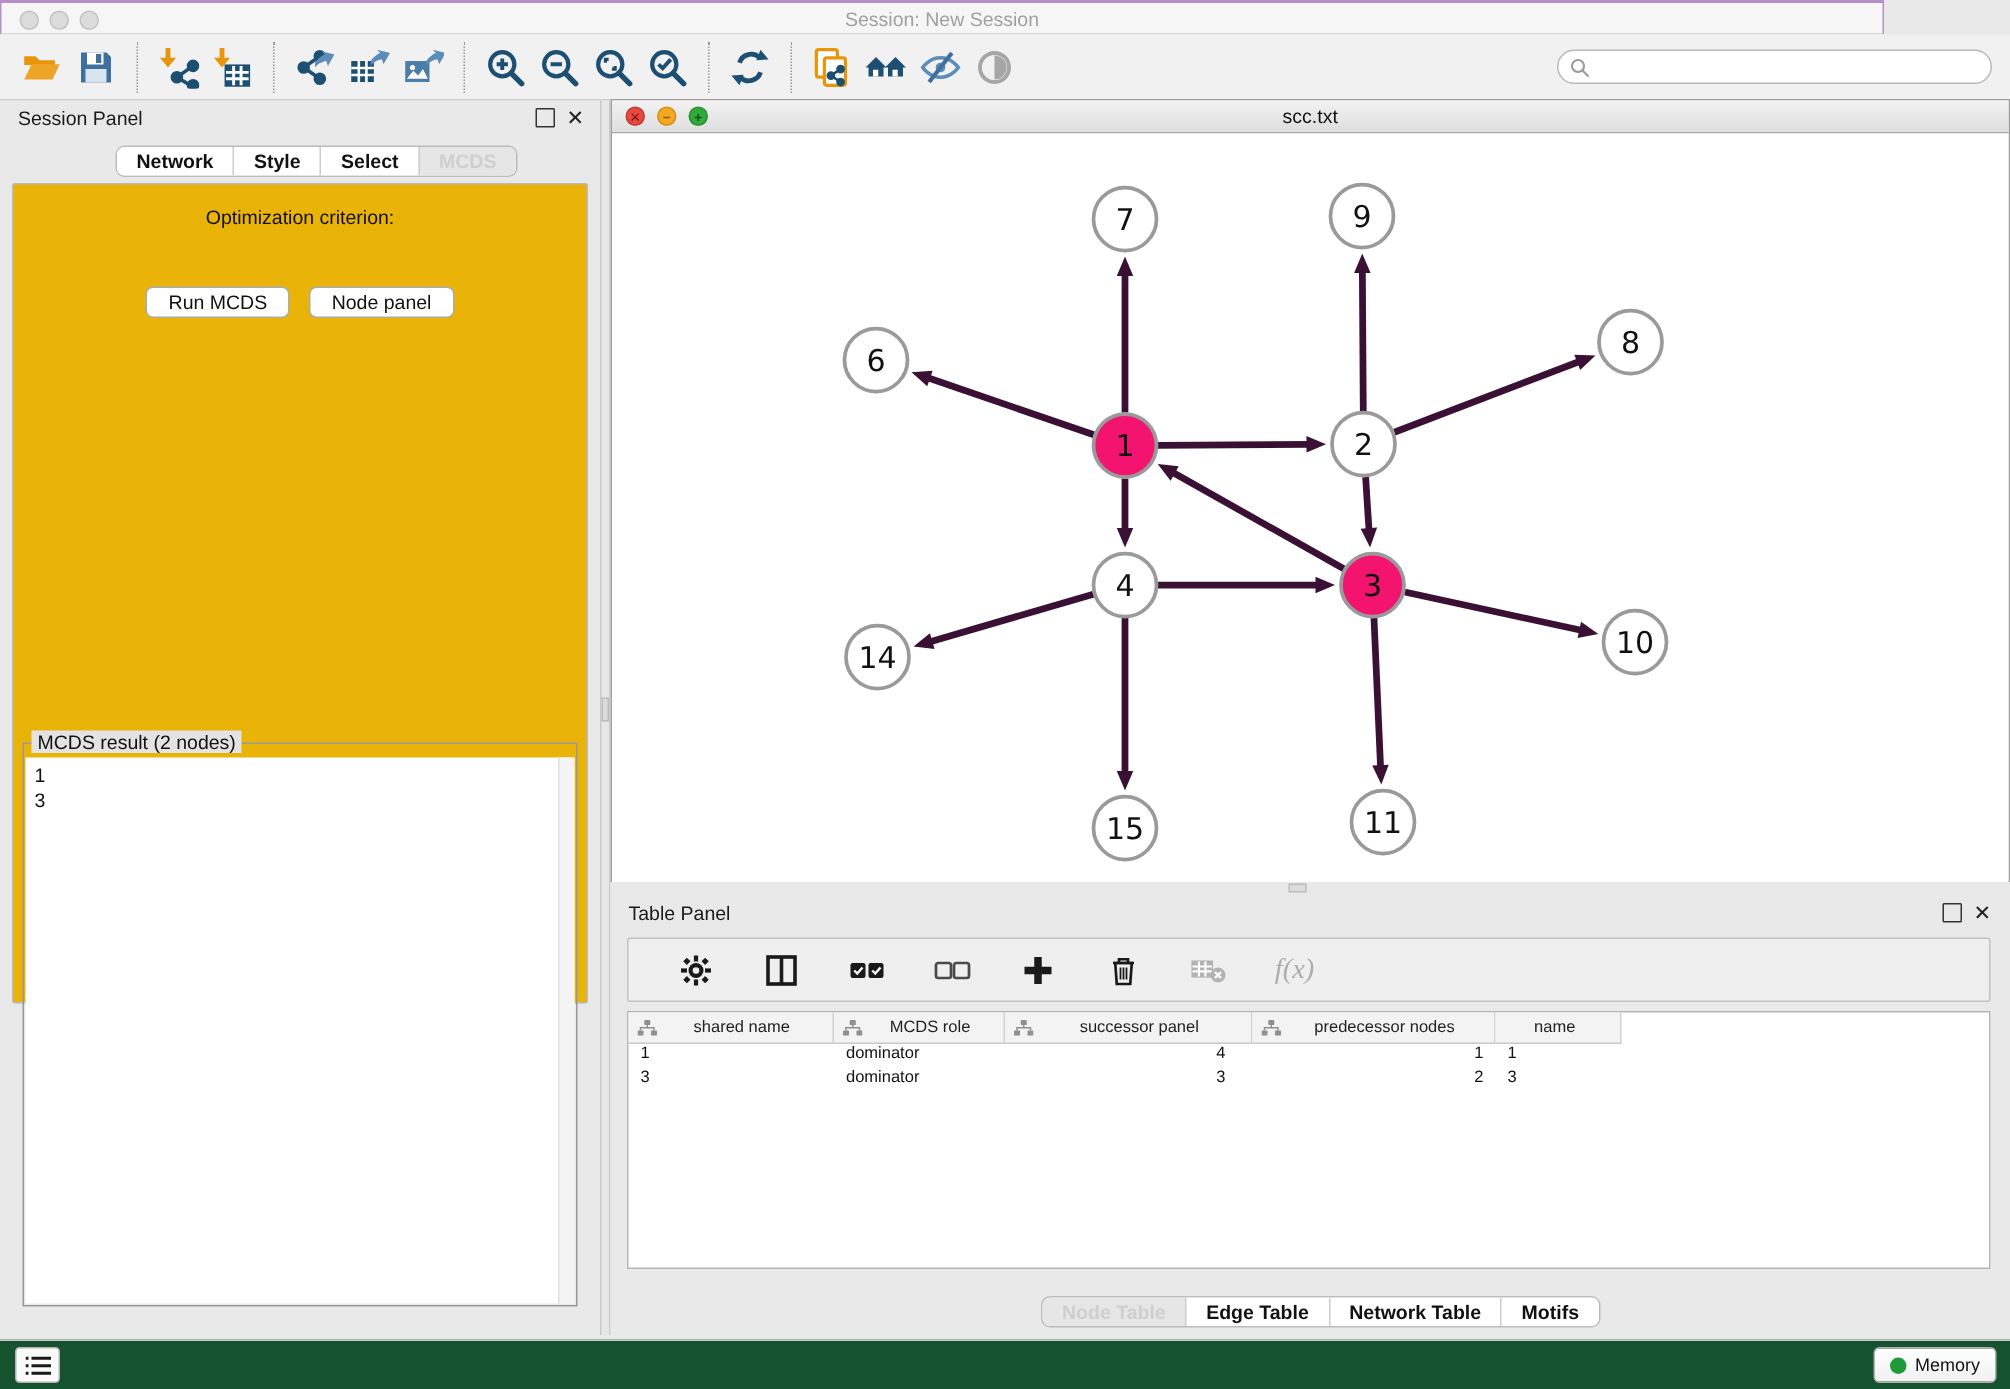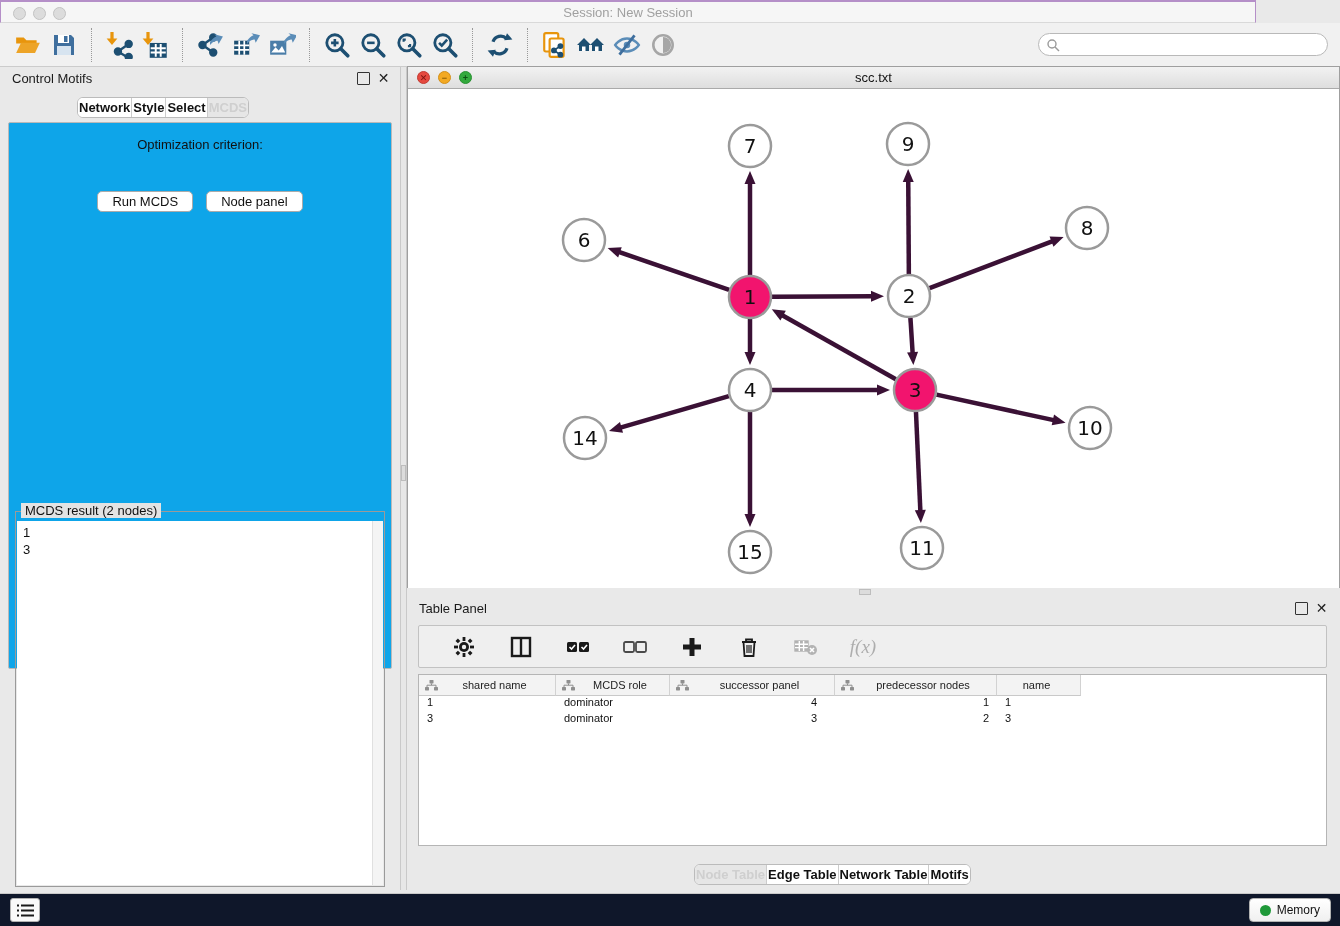--- a/index.html
+++ b/index.html
@@ -26,37 +26,37 @@
   .searchbox input { border:none; outline:none; flex:1; height:19px; font-size:12px; background:transparent; margin-left:4px; }
 
   
   .control-panel { position:absolute; left:0; top:67px; width:400px; height:823px; background:#e9e9e9; }
   .panel-titlerow { position:relative; height:24px; }
   .panel-titlerow .ptitle { position:absolute; left:12px; top:4px; font-size:13px; color:#1a1a1a; }
   .wicon { position:absolute; top:5px; width:13px; height:13px; font-size:12px; line-height:13px; text-align:center; color:#222; }
   .float-icon { border:1.5px solid #333; border-radius:1px; }
   .close-icon { font-weight:bold; font-size:14px; }
   .seg-tabs { position:absolute; display:flex; border:1px solid #bbb; border-radius:6px; overflow:hidden; background:#fff; height:21px; }
-  .seg { padding:0 1px; font-size:13px; font-weight:600; line-height:19px; color:#111; background:#fff; border-left:1px solid #ccc; }
+  .seg { padding:0 13px; font-size:13px; font-weight:600; line-height:19px; color:#111; background:#fff; border-left:1px solid #ccc; }
   .seg:first-child { border-left:none; }
   .seg.active { background:#e6e6e6; color:#cfcfcf; }
   .cp-tabs { left:77px; top:30px; }
   .cp-content { position:absolute; left:8px; top:55px; width:384px; height:547px;
-    background:#0ea5e9; border:1px solid #b9b9b9; border-radius:2px; }
+    background:#eab308; border:1px solid #b9b9b9; border-radius:2px; }
   .opt-label { margin-top:14px; text-align:center; font-size:13px; color:#111; }
   .combo { position:absolute; left:36px; top:34px; width:310px; height:23px; background:#fff;
     border:1px solid #b5b5b5; border-radius:5px; font-size:13px; line-height:21px; padding-left:11px; color:#111; }
   .combo .stepper { position:absolute; right:8px; top:3px; display:flex; flex-direction:column; gap:2px; }
   .combo .stepper i { width:0; height:0; border-left:4px solid transparent; border-right:4px solid transparent; display:block; }
   .combo .stepper .up { border-bottom:5px solid #5a5a5a; }
   .combo .stepper .dn { border-top:5px solid #5a5a5a; }
   .cp-buttons { position:absolute; left:0; top:68px; width:100%; display:flex; justify-content:center; gap:13px; }
   .btn { height:21px; background:#fff; border:1px solid #ababab; border-radius:5px; font-size:13px;
     padding:0 14px; color:#111; line-height:19px; }
-  .groupbox { position:absolute; left:6px; top:372px; width:370px; height:376px; border:1px solid #9a9a9a;margin-top:16px; }
+  .groupbox { position:absolute; left:6px; top:372px; width:370px; height:376px; border:1px solid #9a9a9a; }
   .groupbox .legend { position:absolute; top:-9px; left:5px; background:#e3e3e3; padding:0 4px; font-size:13px; color:#111; }
   .groupbox .gb-inner { position:absolute; left:1px; right:1px; top:9px; bottom:1px; background:#fff; }
   .result-lines { padding:3px 6px; font-size:13px; line-height:17px; color:#111; }
   .gb-scroll { position:absolute; top:9px; right:1px; bottom:1px; width:11px; background:#f4f4f4; border-left:1px solid #e0e0e0; }
 
   
   .v-splitter { position:absolute; left:400px; top:67px; width:7px; height:823px; background:#e7e7e7;
     border-left:1px solid #c9c9c9; border-right:1px solid #c9c9c9; }
   .v-splitter .handle { position:absolute; left:0px; top:398px; width:5px; height:16px; background:#dcdcdc; border:1px solid #bdbdbd; }
   .h-splitter { position:absolute; left:407px; top:588px; width:933px; height:8px; background:#e9e9e9; }
@@ -89,21 +89,21 @@
   .tbl-row { display:flex; height:16px; font-size:11px; color:#111; }
   .td { overflow:hidden; white-space:nowrap; }
   .c0 { width:137px; } .c1 { width:114px; } .c2 { width:165px; } .c3 { width:162px; } .c4 { width:84px; }
   .td.c0,.td.c1,.td.c4 { text-align:left; padding-left:8px; }
   .td.c2 { text-align:right; padding-right:18px; }
   .td.c3 { text-align:right; padding-right:8px; }
   .tp-tabs { left:287px; top:268px; }
   .tp-title { position:absolute; left:12px; top:5px; font-size:13px; color:#1a1a1a; }
 
   
-  .statusbar { position:absolute; left:0; bottom:0; width:1340px; height:33px; background:#0f172a; border-top:1px solid #c9c9c9; }
+  .statusbar { position:absolute; left:0; bottom:0; width:1340px; height:33px; background:#14532d; border-top:1px solid #c9c9c9; }
   .list-btn { position:absolute; left:10px; top:4px; width:30px; height:24px; background:#fafafa;
     border:1px solid #b2b2b2; border-radius:3px; display:flex; align-items:center; justify-content:center; }
   .mem-btn { position:absolute; right:9px; top:4px; height:24px; background:linear-gradient(#ffffff,#f0f0f0);
     border:1px solid #b2b2b2; border-radius:4px; display:flex; align-items:center; gap:6px; padding:0 10px; font-size:12px; color:#111; }
   .mem-dot { width:11px; height:11px; border-radius:50%; }
 </style>
 </head>
 <body>
 
 <div id="app">
@@ -260,21 +260,21 @@
       <svg width="14" height="14" viewBox="0 0 14 14">
           <circle cx="6" cy="6" r="4" fill="none" stroke="#9a9a9a" stroke-width="1.4"></circle>
           <path d="M9 9l4 4" stroke="#9a9a9a" stroke-width="1.4"></path>
         </svg>
       <input type="text" placeholder="" style="">
     </div>
   </div>
 
   <div class="control-panel">
     <div class="panel-titlerow">
-      <span class="ptitle">Control Motifs</span>
+      <span class="ptitle">Session Panel</span>
       <span class="wicon float-icon" style="right:30px;"></span>
       <span class="wicon close-icon" style="right:10px;">✕</span>
     </div>
     <div class="seg-tabs cp-tabs">
       <span class="seg">Network</span>
       <span class="seg">Style</span>
       <span class="seg">Select</span>
       <span class="seg active">MCDS</span>
     </div>
     <div class="cp-content">

